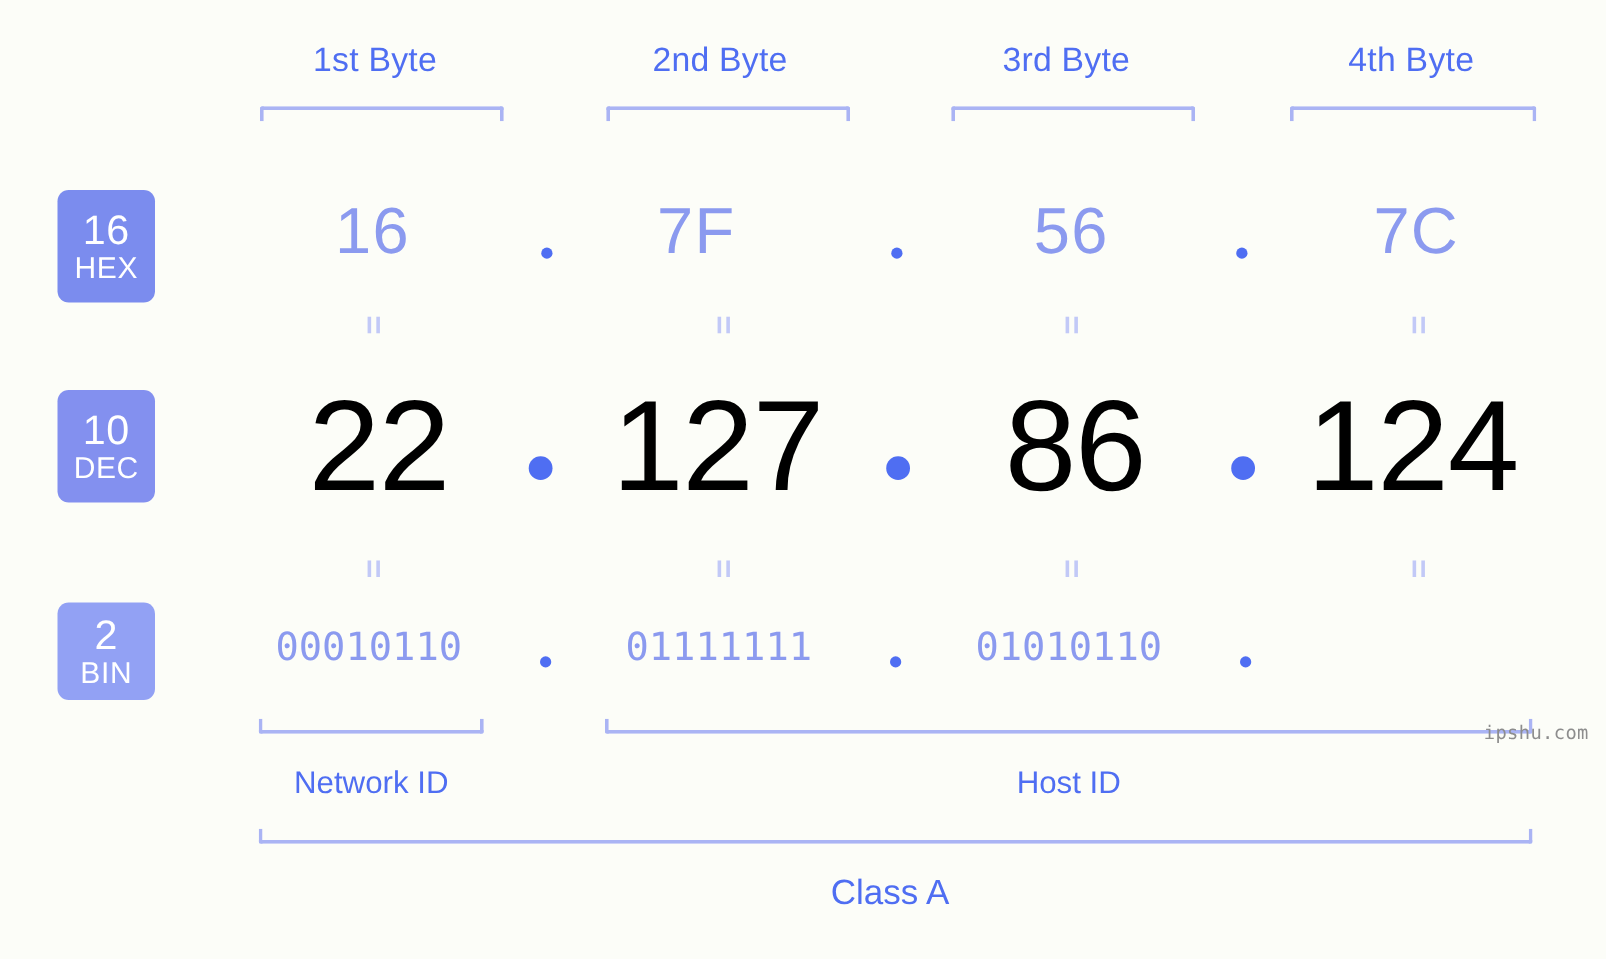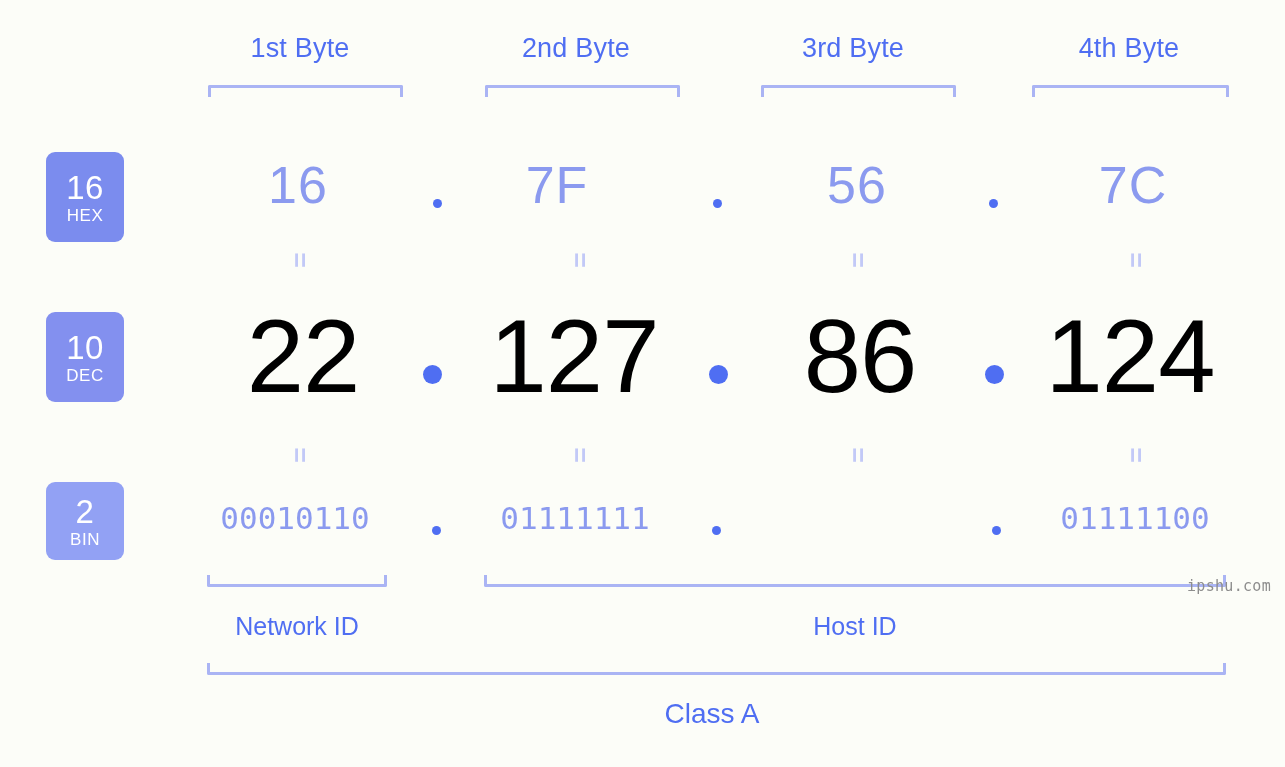--- a/index.html
+++ b/index.html
@@ -65,21 +65,21 @@
     align-items: center;
     justify-content: center;
     line-height: 1;
   }
   .badge .base {
     font-size: 33px;
     font-weight: 400;
     letter-spacing: 0.5px;
   }
   .badge .name {
-    font-size: 17px;
+    font-size: 24px;
     font-weight: 400;
     margin-top: 3px;
     letter-spacing: 0.5px;
   }
   #badge-hex { top: 152px; height: 90px; background: #7b8cee; }
   #badge-dec { top: 312px; height: 90px; background: #8390ef; align-items: center; }
   #badge-bin { top: 482px; height: 78px; background: #92a1f4; }
 
   
   .hex-cell {
@@ -252,22 +252,22 @@
 
   <div class="badge" id="badge-bin">
     <span class="base">2</span>
     <span class="name">BIN</span>
   </div>
 
   <div class="bin-cell" style="left:180px;">00010110</div>
   <div class="bin-dot" style="left:426px;"><i></i></div>
   <div class="bin-cell" style="left:460px;">01111111</div>
   <div class="bin-dot" style="left:706px;"><i></i></div>
+  <div class="bin-cell" style="left:740px;">01010110</div>
   <div class="bin-dot" style="left:986px;"><i></i></div>
-  <div class="bin-cell" style="left:1020px;">01111100</div>
 
   <div class="bracket-up" style="left:207px; top:575px; width:180px;"></div>
   <div class="bracket-up" style="left:484px; top:575px; width:742px;"></div>
 
   <div class="section-label" style="left:197px; top:612px; width:200px;">Network ID</div>
   <div class="section-label" style="left:755px; top:612px; width:200px;">Host ID</div>
 
   <div class="bracket-up" style="left:207px; top:663px; width:1019px;"></div>
   <div class="class-label" style="left:612px; top:698px; width:200px;">Class A</div>
 

